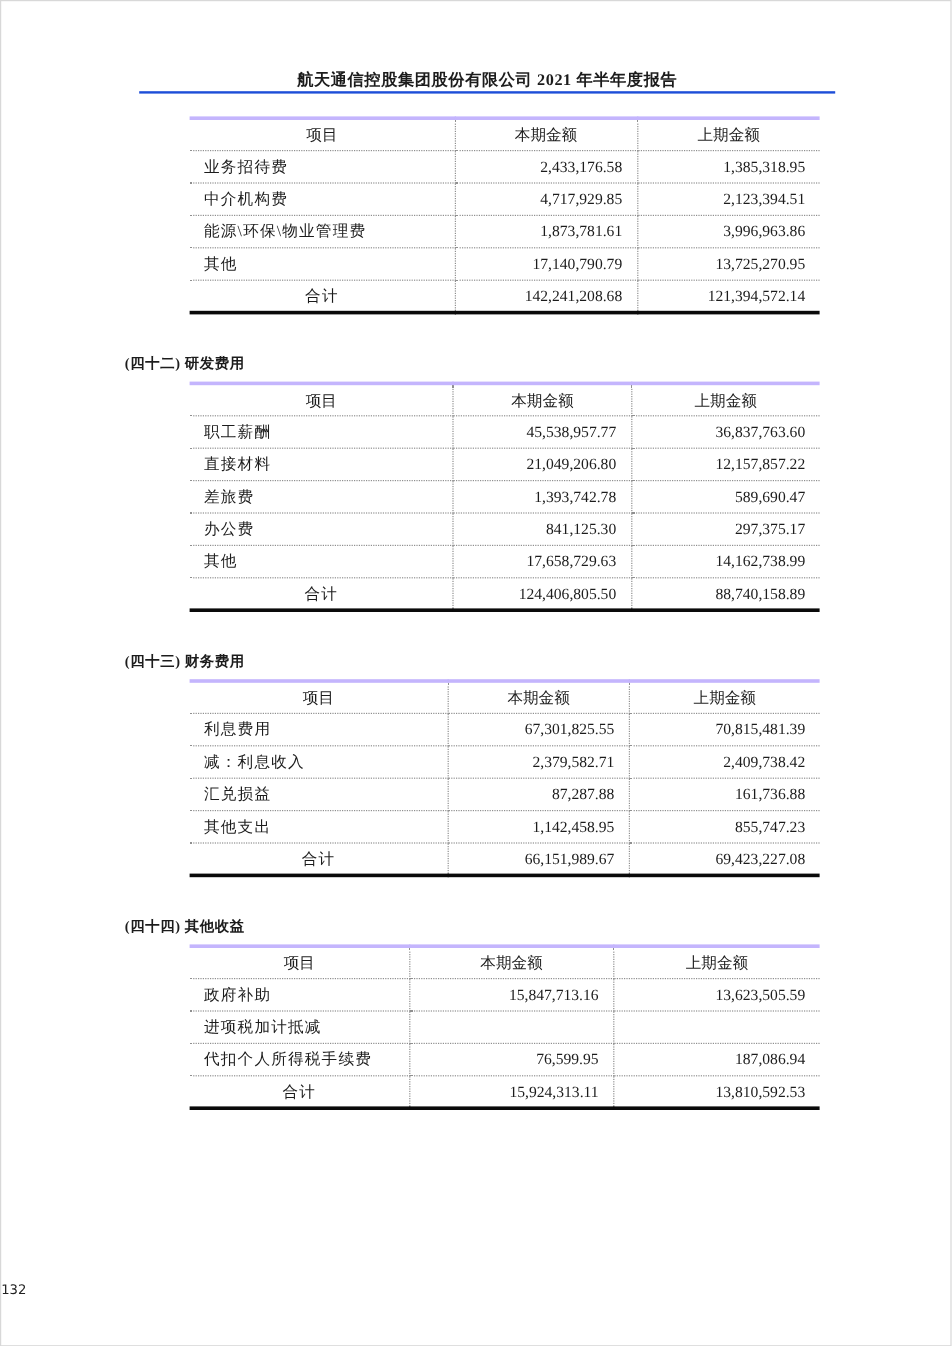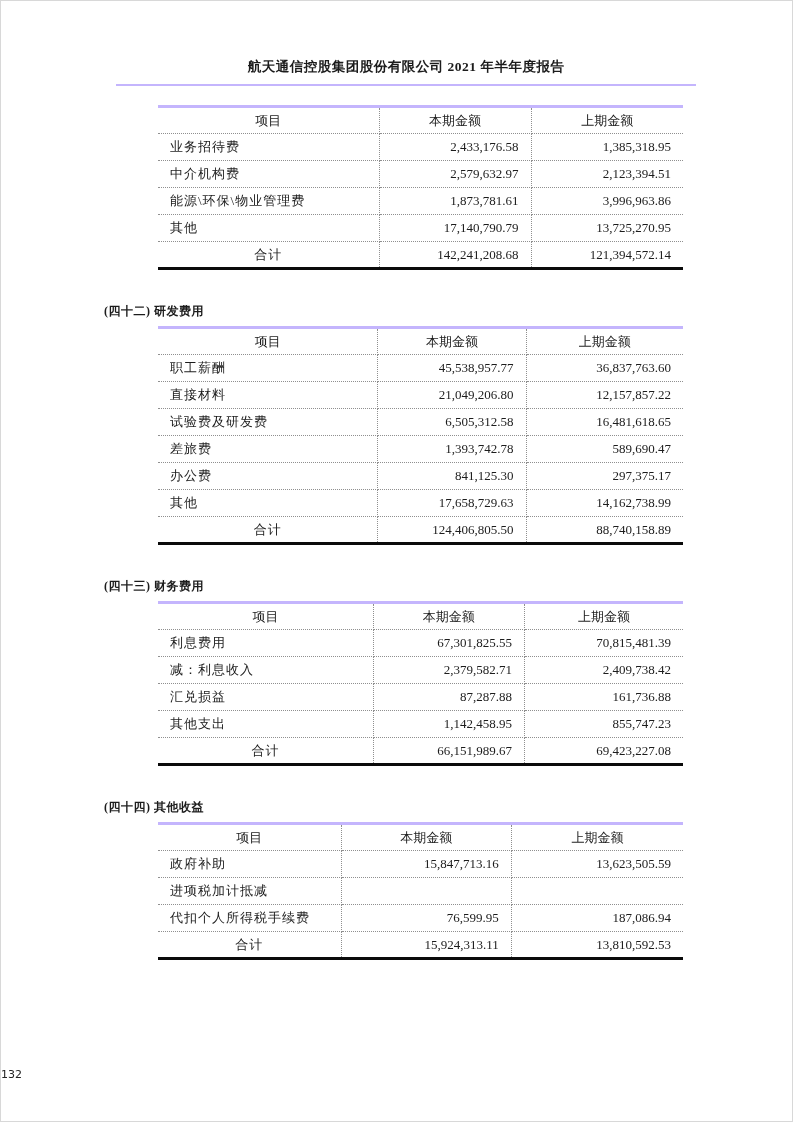--- a/index.html
+++ b/index.html
@@ -10,26 +10,26 @@
     font-family: "Liberation Serif", "DejaVu Serif", serif;
     color: #1c1c1c;
     border: 1px solid #d8d8d8;
     overflow: hidden;
   }
 
   
   .doc-header {
     margin: 0 96px 0 115px;
     padding-top: 57px;
-    padding-bottom: 8px;
+    padding-bottom: 0;
     text-align: center;
     font-size: 13.5px;
     font-weight: bold;
     letter-spacing: 0.5px;
-    border-bottom: 2px solid #c4b5fd;
+    border-bottom: 2px solid #1d4ed8;
   }
 
   
   .first-table { margin-top: 19px; }
   .section { margin-top: 33px; }
   .section-title {
     margin-left: 103px;
     margin-bottom: 6px;
     font-size: 12px;
     font-weight: bold;
@@ -95,21 +95,21 @@
         </tr>
       </thead>
     <tbody>
         <tr>
           <td class="c-item">业务招待费</td>
           <td class="c-num">2,433,176.58</td>
           <td class="c-num">1,385,318.95</td>
         </tr>
         <tr>
           <td class="c-item">中介机构费</td>
-          <td class="c-num">2,579,632.97</td>
+          <td class="c-num">4,717,929.85</td>
           <td class="c-num">2,123,394.51</td>
         </tr>
         <tr>
           <td class="c-item">能源\环保\物业管理费</td>
           <td class="c-num">1,873,781.61</td>
           <td class="c-num">3,996,963.86</td>
         </tr>
         <tr>
           <td class="c-item">其他</td>
           <td class="c-num">17,140,790.79</td>
@@ -144,25 +144,20 @@
           <td class="c-item">职工薪酬</td>
           <td class="c-num">45,538,957.77</td>
           <td class="c-num">36,837,763.60</td>
         </tr>
         <tr>
           <td class="c-item">直接材料</td>
           <td class="c-num">21,049,206.80</td>
           <td class="c-num">12,157,857.22</td>
         </tr>
         <tr>
-          <td class="c-item">试验费及研发费</td>
-          <td class="c-num">6,505,312.58</td>
-          <td class="c-num">16,481,618.65</td>
-        </tr>
-        <tr>
           <td class="c-item">差旅费</td>
           <td class="c-num">1,393,742.78</td>
           <td class="c-num">589,690.47</td>
         </tr>
         <tr>
           <td class="c-item">办公费</td>
           <td class="c-num">841,125.30</td>
           <td class="c-num">297,375.17</td>
         </tr>
         <tr>

